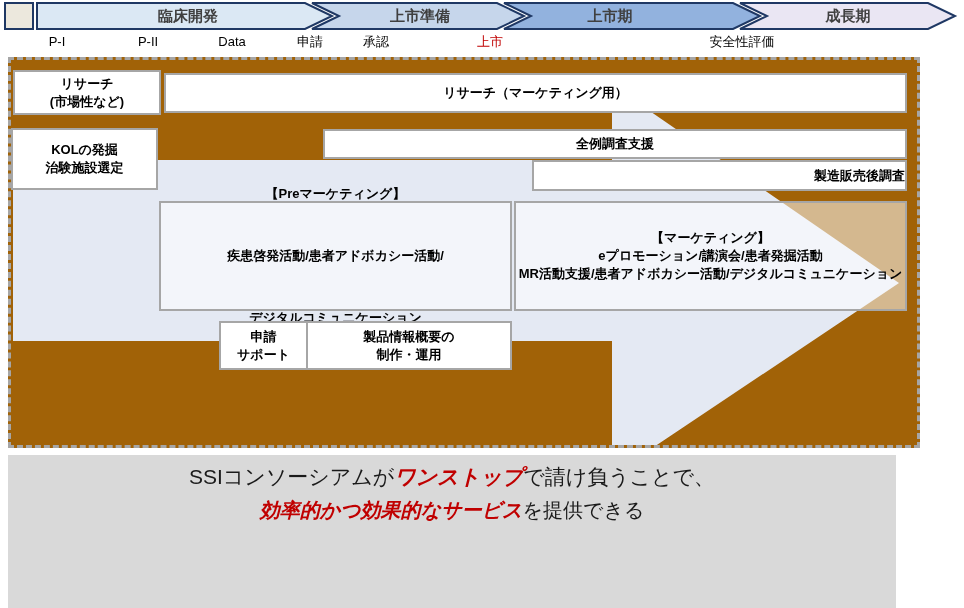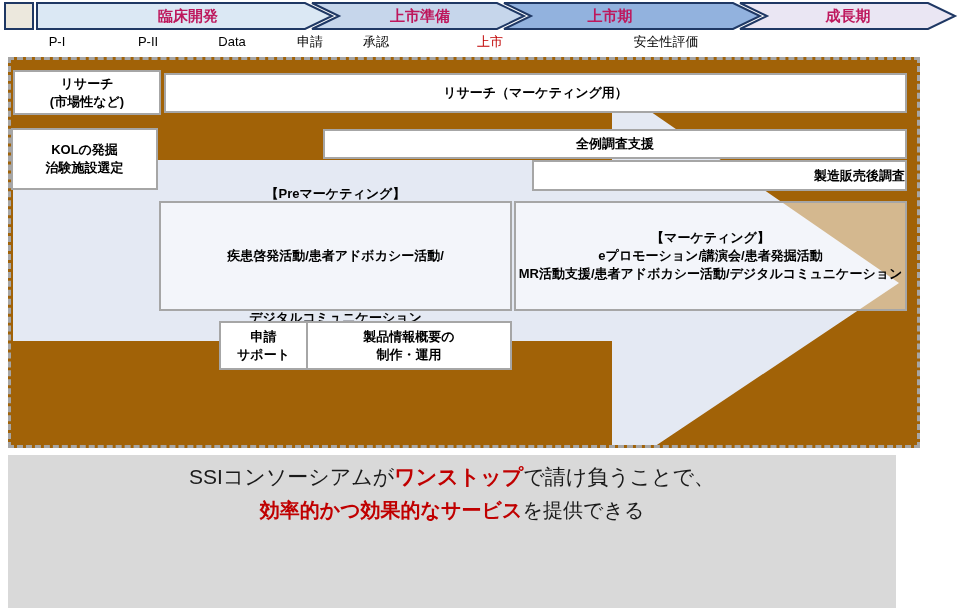--- a/index.html
+++ b/index.html
@@ -4,21 +4,21 @@
 <style>
   html,body{margin:0;padding:0;background:#fff;}
   #stage{
     position:relative;width:964px;height:608px;background:#ffffff;overflow:hidden;
     font-family:"Liberation Sans","DejaVu Sans",sans-serif;color:#000;
   }
   
   #timeline-svg{position:absolute;left:0;top:0;}
   .phase-label{
     position:absolute;top:3px;height:30px;line-height:26px;
-    font-size:15px;font-weight:bold;color:#be185d;transform:translateX(-50%);
+    font-size:15px;font-weight:bold;color:#404040;transform:translateX(-50%);
     white-space:nowrap;
   }
   .milestone{
     position:absolute;top:33px;height:18px;line-height:18px;
     font-size:13px;transform:translateX(-50%);white-space:nowrap;
   }
   
   #service-area{
     position:absolute;left:8px;top:57px;width:906px;height:385px;
     border:3px dashed #a6a6a6;background:#a16207;
@@ -46,21 +46,21 @@
   #box-app-support      {left:208px;top:261px; width:89px;  height:49px;}
   #box-product-info     {left:295px;top:261px; width:206px; height:49px;}
   
   #summary-panel{
     position:absolute;left:8px;top:455px;width:888px;height:153px;
     background:#d9d9d9;text-align:center;
   }
   #summary-line1{margin-top:33px;font-size:15px;color:#1a1a1a;}
   #summary-line2{margin-top:8px;font-size:21px;color:#1a1a1a;}
   #summary-line3{margin-top:6px;font-size:20px;color:#1a1a1a;}
-  .hl{font-weight:bold;}
+  .hl{font-weight:bold;font-style:italic;}
 </style>
 </head>
 <body>
 
 <div id="stage">
 
   <svg id="timeline-svg" width="964" height="32" viewBox="0 0 964 32">
     <rect x="5" y="3" width="28" height="26" stroke="#1f3864" stroke-width="2" fill="#ece8dd"></rect>
     <polygon points="37,3 305,3 332,16 305,29 37,29" stroke="#1f3864" stroke-width="2" fill="#dbe8f4"></polygon>
     <polygon points="312,3 497,3 524,16 497,29 312,29 339,16" stroke="#1f3864" stroke-width="2" fill="#c6d6eb"></polygon>
@@ -72,21 +72,21 @@
   <div class="phase-label" style="left:420px">上市準備</div>
   <div class="phase-label" style="left:610px">上市期</div>
   <div class="phase-label" style="left:848px">成長期</div>
 
   <span class="milestone" style="left: 57px; color: rgb(0, 0, 0);">P-I</span>
   <span class="milestone" style="left: 148px; color: rgb(0, 0, 0);">P-II</span>
   <span class="milestone" style="left: 232px; color: rgb(0, 0, 0);">Data</span>
   <span class="milestone" style="left: 310px; color: rgb(0, 0, 0);">申請</span>
   <span class="milestone" style="left: 376px; color: rgb(0, 0, 0);">承認</span>
   <span class="milestone" style="left: 490px; color: rgb(192, 0, 0);">上市</span>
-  <span class="milestone" style="left: 666px; color: rgb(0, 0, 0);">安全性評価</span>
+  <span class="milestone" style="left: 742px; color: rgb(0, 0, 0);">安全性評価</span>
   <span class="milestone" style="left: 822px; color: #4d7c0f; margin-top: 48px;">適応症拡大</span>
 
   <div id="service-area">
     <div id="watermark-arrow"></div>
 
     <div class="svc" id="box-research-early">
       <div>リサーチ</div>
       <div>(市場性など)</div>
     </div>
 

